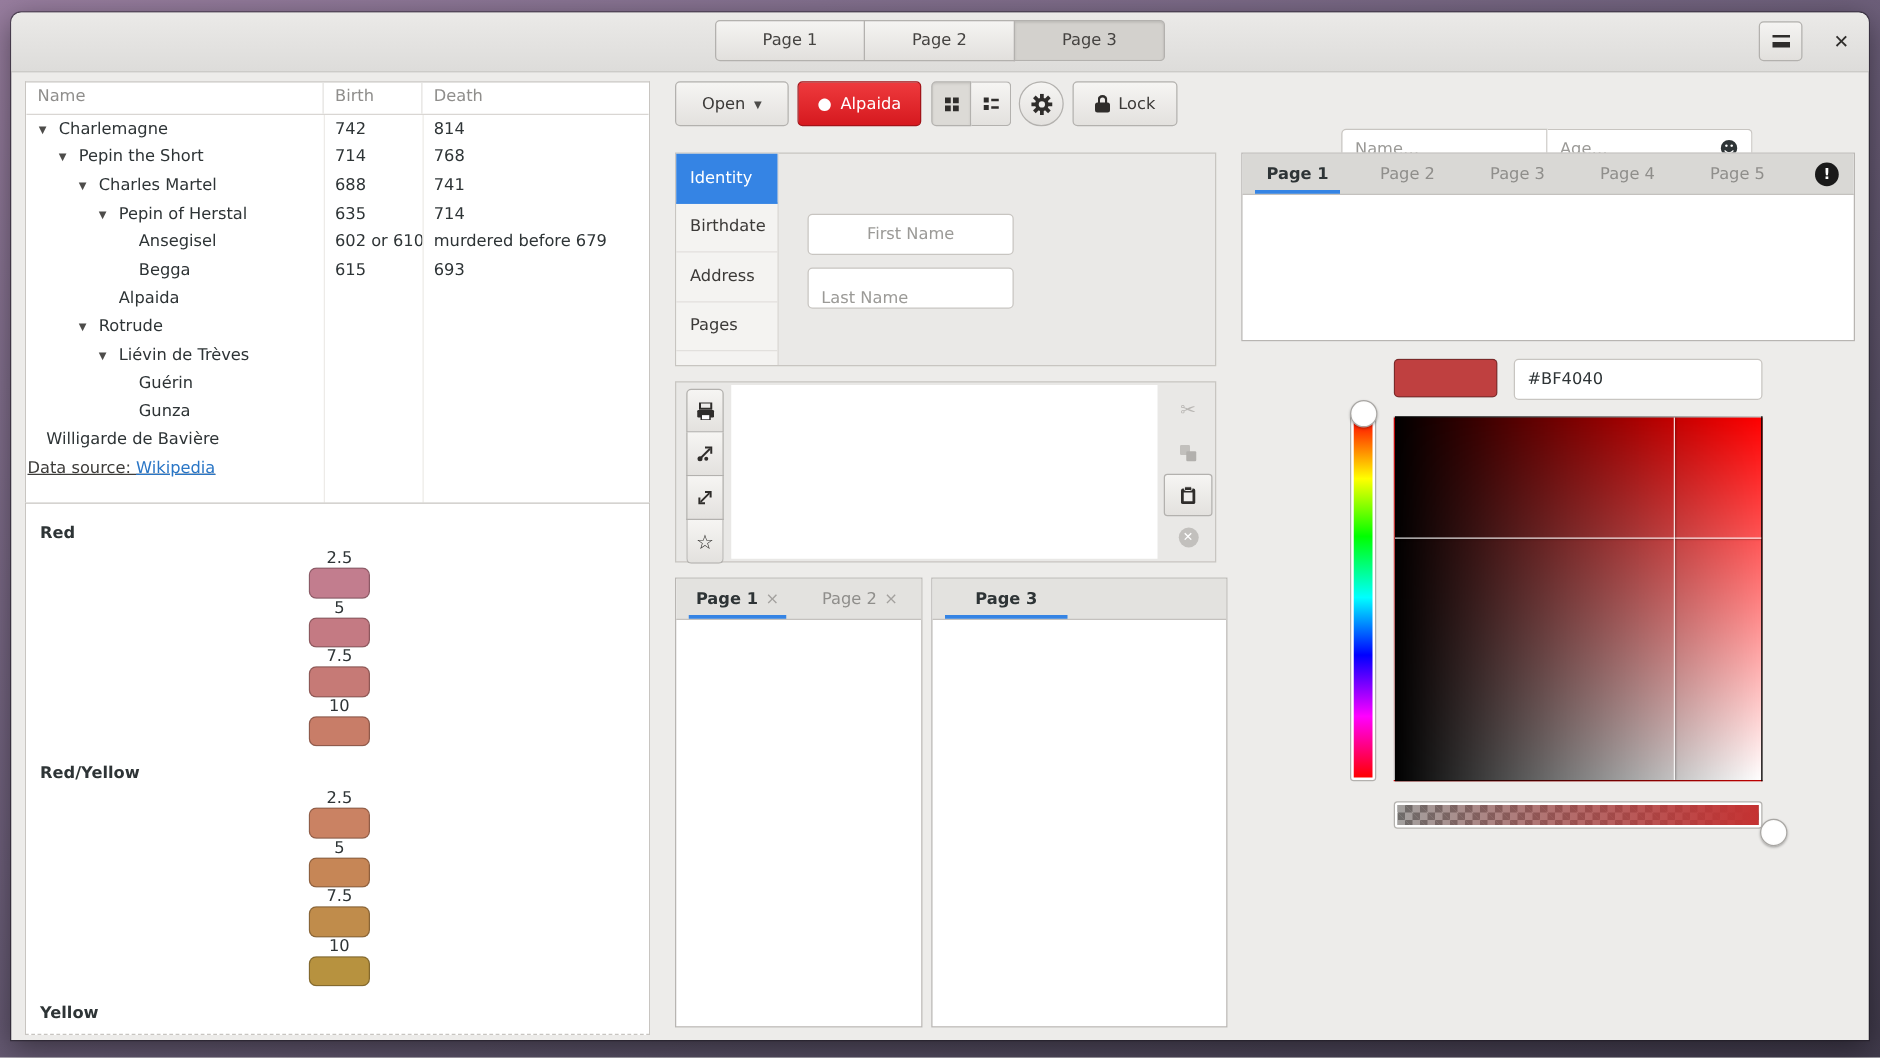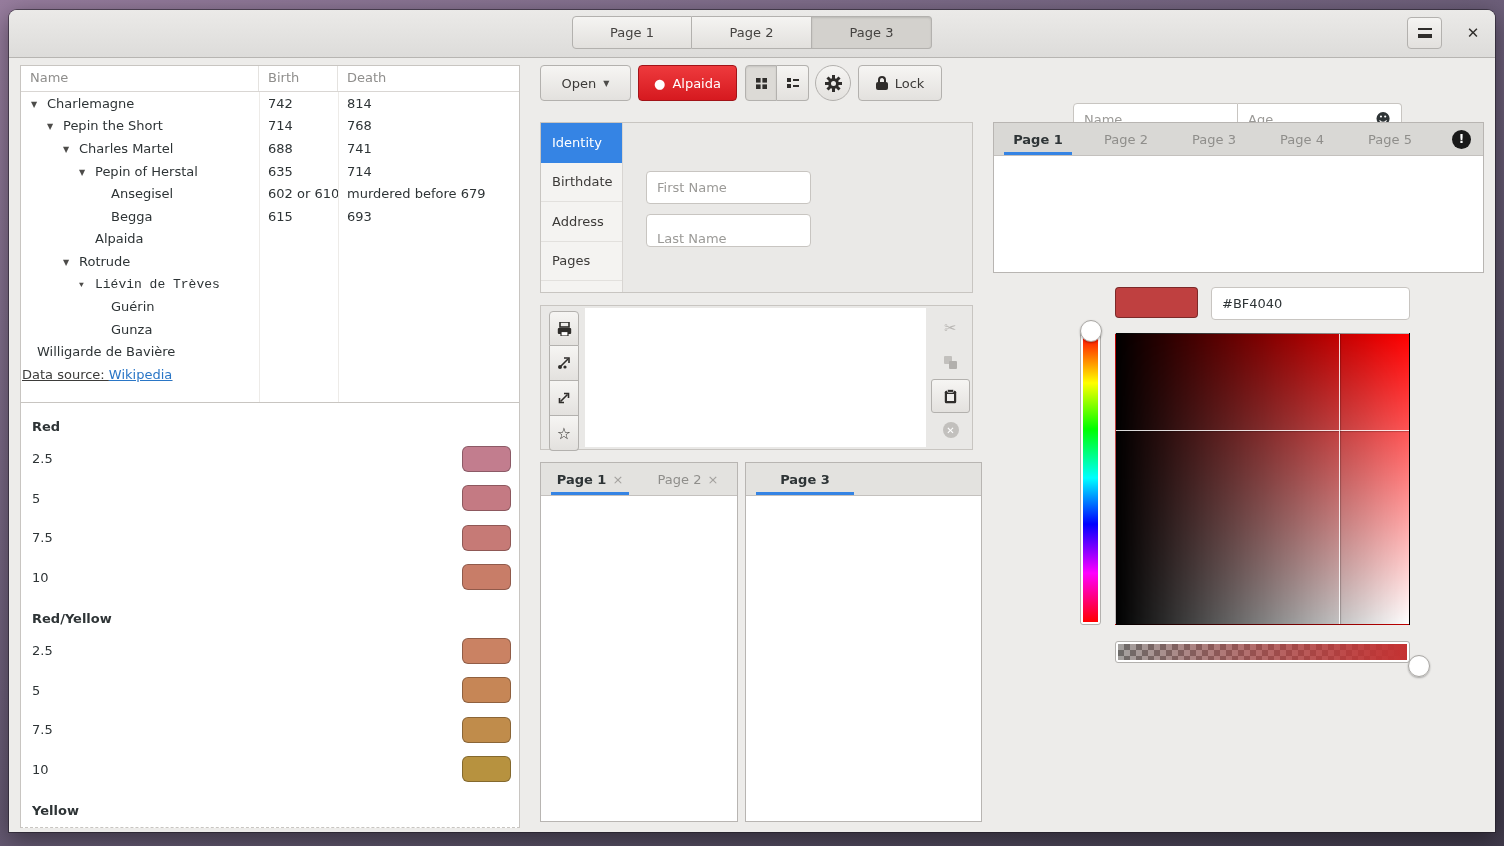--- a/index.html
+++ b/index.html
@@ -55,21 +55,21 @@
   .tree-colsep { position:absolute; top:26px; bottom:0; width:1px; background:#edebe8; }
   .expander { display:inline-block; width:16px; font-size:8px; color:#4d4c4a; text-align:left; vertical-align:1px; }
 
   .data-source { position:absolute; left:13px; top:357px; color:#3d3c3a;text-decoration:underline; }
   .data-source a { color:#2a76c6; }
 
   
   .colors { left:11px; top:392px; width:500px; height:426px; border-bottom-style:dashed; overflow:hidden; padding-top:10px; }
   .csection-title { height:26px; padding-left:11px; font-weight:bold; display:flex; align-items:center; }
   .csection-title.gap { margin-top:8px; }
-  .citem { height:39.5px; display:flex; align-items:center; justify-content:space-between; padding:0 8px 0 11px; }
+  .citem { height:39.5px; display:flex; align-items:center; justify-content:space-between; padding:0 8px 0 11px;flex-direction:column; }
   .swatch { width:49px; height:26px; border-radius:6px; border:1px solid rgba(0,0,0,.28); }
 
   
   .btn {
     display:inline-flex; align-items:center; justify-content:center; gap:7px;
     background:linear-gradient(#f6f5f3,#e3e1de); border:1px solid #b3b1ae; border-radius:4px;
     color:#3c3a38; height:36px;
   }
   .open-btn { position:absolute; left:531px; top:55px; width:91px; }
   .caret { font-size:8px; color:#4d4c4a; }
@@ -90,21 +90,21 @@
   
   .identity { left:531px; top:112px; width:433px; height:171px; background:#eae9e7; }
   .id-sidebar { position:absolute; left:0; top:0; bottom:0; width:82px; background:#f4f3f1; border-right:1px solid #d8d5d2; }
   .id-item { height:39.5px; display:flex; align-items:center; padding-left:11px; border-bottom:1px solid #e2e0dd; color:#3c3a38; }
   .id-item.selected { background:#3584e4; color:#fff; border-bottom-color:#3584e4; }
   .entry {
     background:#fff; border:1px solid #c8c5c1; border-radius:4px; height:33px;
     display:flex; align-items:center; padding:0 10px; color:#2e3436;
   }
   .entry .ph { color:#9b9a97; }
-  .fname { position:absolute; left:105px; top:48px; width:165px; }
+  .fname { position:absolute; left:105px; top:48px; width:165px;justify-content:center; }
   .lname { position:absolute; left:105px; top:91px; width:165px;align-items:flex-end; }
 
   
   .toolframe { left:531px; top:295px; width:433px; height:145px; background:#e9e8e6; }
   .vtools { position:absolute; left:8px; top:5px; display:flex; flex-direction:column; }
   .vtools .btn { width:30px; height:35px; border-radius:0; }
   .vtools .btn:first-child { border-radius:4px 4px 0 0; }
   .vtools .btn:last-child { border-radius:0 0 4px 4px; }
   .vtools .btn:not(:first-child){ border-top:none; }
   .textarea { position:absolute; left:44px; top:2px; width:341px; height:139px; background:#fff; }
@@ -231,21 +231,21 @@
           <span class="tcell c1" style="padding-left: 58px;"><span class="expander"></span><span>Alpaida</span></span>
           <span class="tcell c2"></span>
           <span class="tcell c3"></span>
         </div>
         <div class="trow">
           <span class="tcell c1" style="padding-left: 42px;"><span class="expander">▼</span><span>Rotrude</span></span>
           <span class="tcell c2"></span>
           <span class="tcell c3"></span>
         </div>
         <div class="trow">
-          <span class="tcell c1" style="padding-left: 58px; font-family: Liberation Mono, monospace;"><span class="expander">▼</span><span>Liévin de Trèves</span></span>
+          <span class="tcell c1" style="padding-left: 58px;"><span class="expander">▼</span><span>Liévin de Trèves</span></span>
           <span class="tcell c2"></span>
           <span class="tcell c3"></span>
         </div>
         <div class="trow">
           <span class="tcell c1" style="padding-left: 74px;"><span class="expander"></span><span>Guérin</span></span>
           <span class="tcell c2"></span>
           <span class="tcell c3"></span>
         </div>
         <div class="trow">
           <span class="tcell c1" style="padding-left: 74px;"><span class="expander"></span><span>Gunza</span></span>

